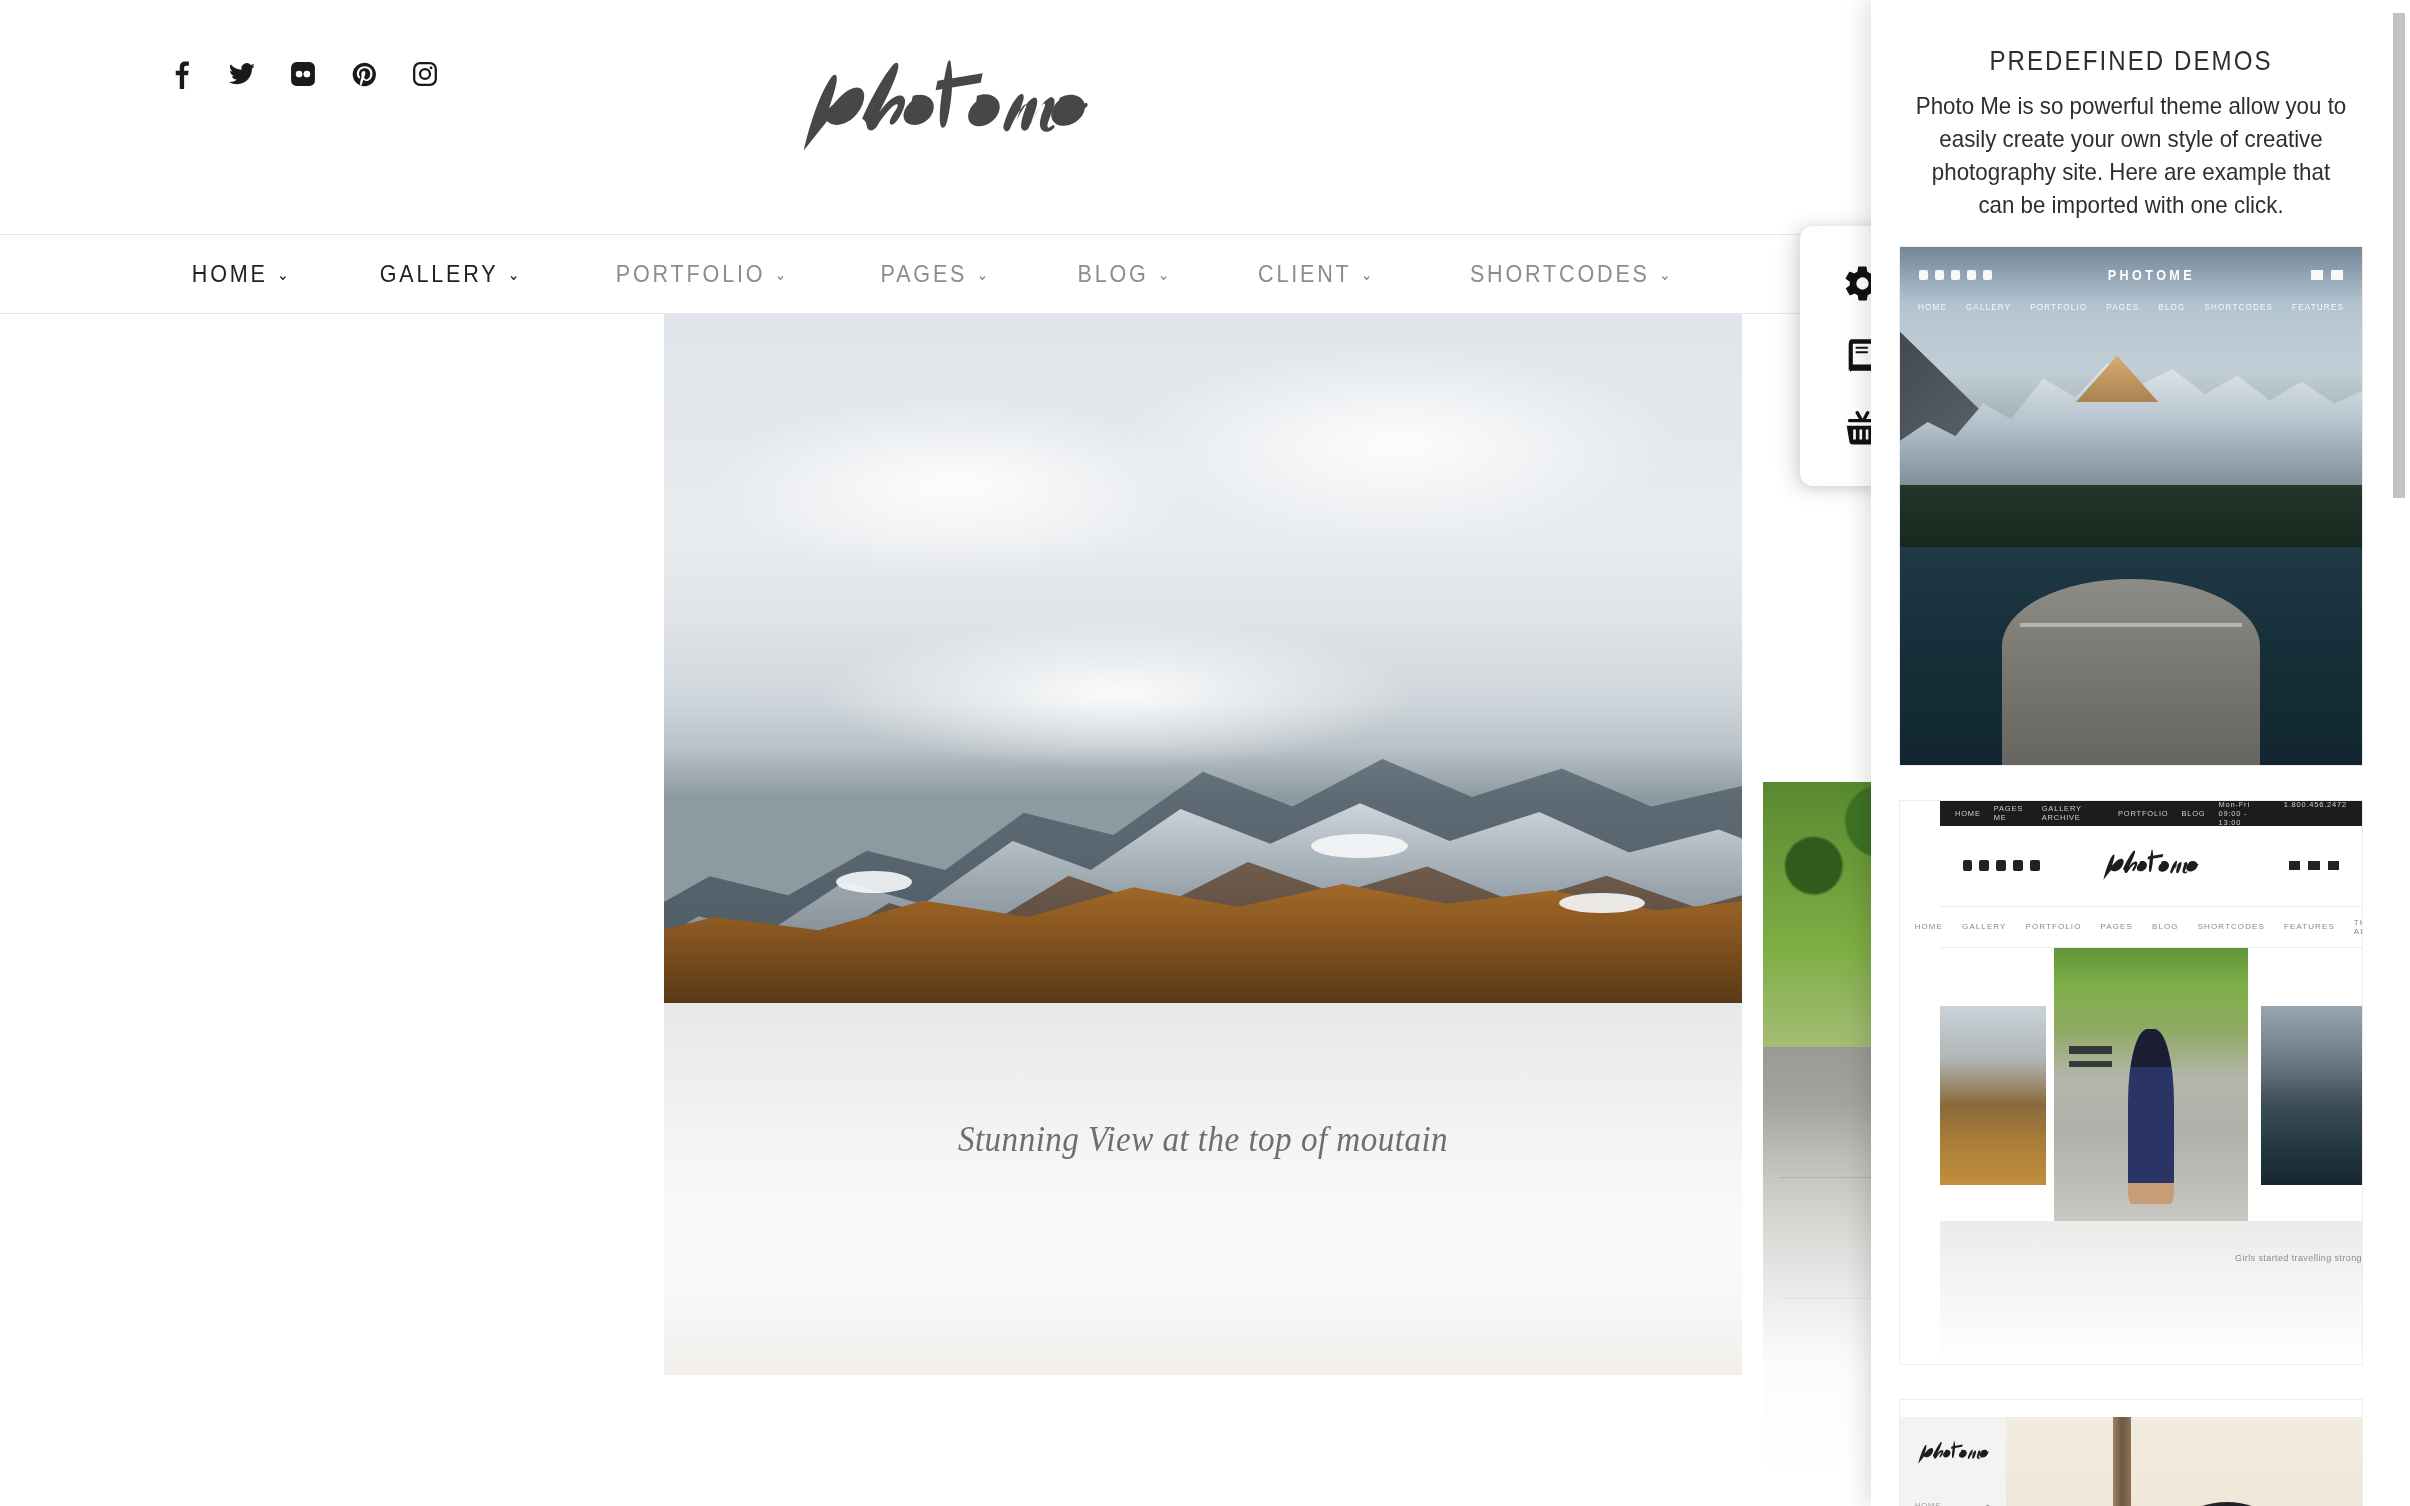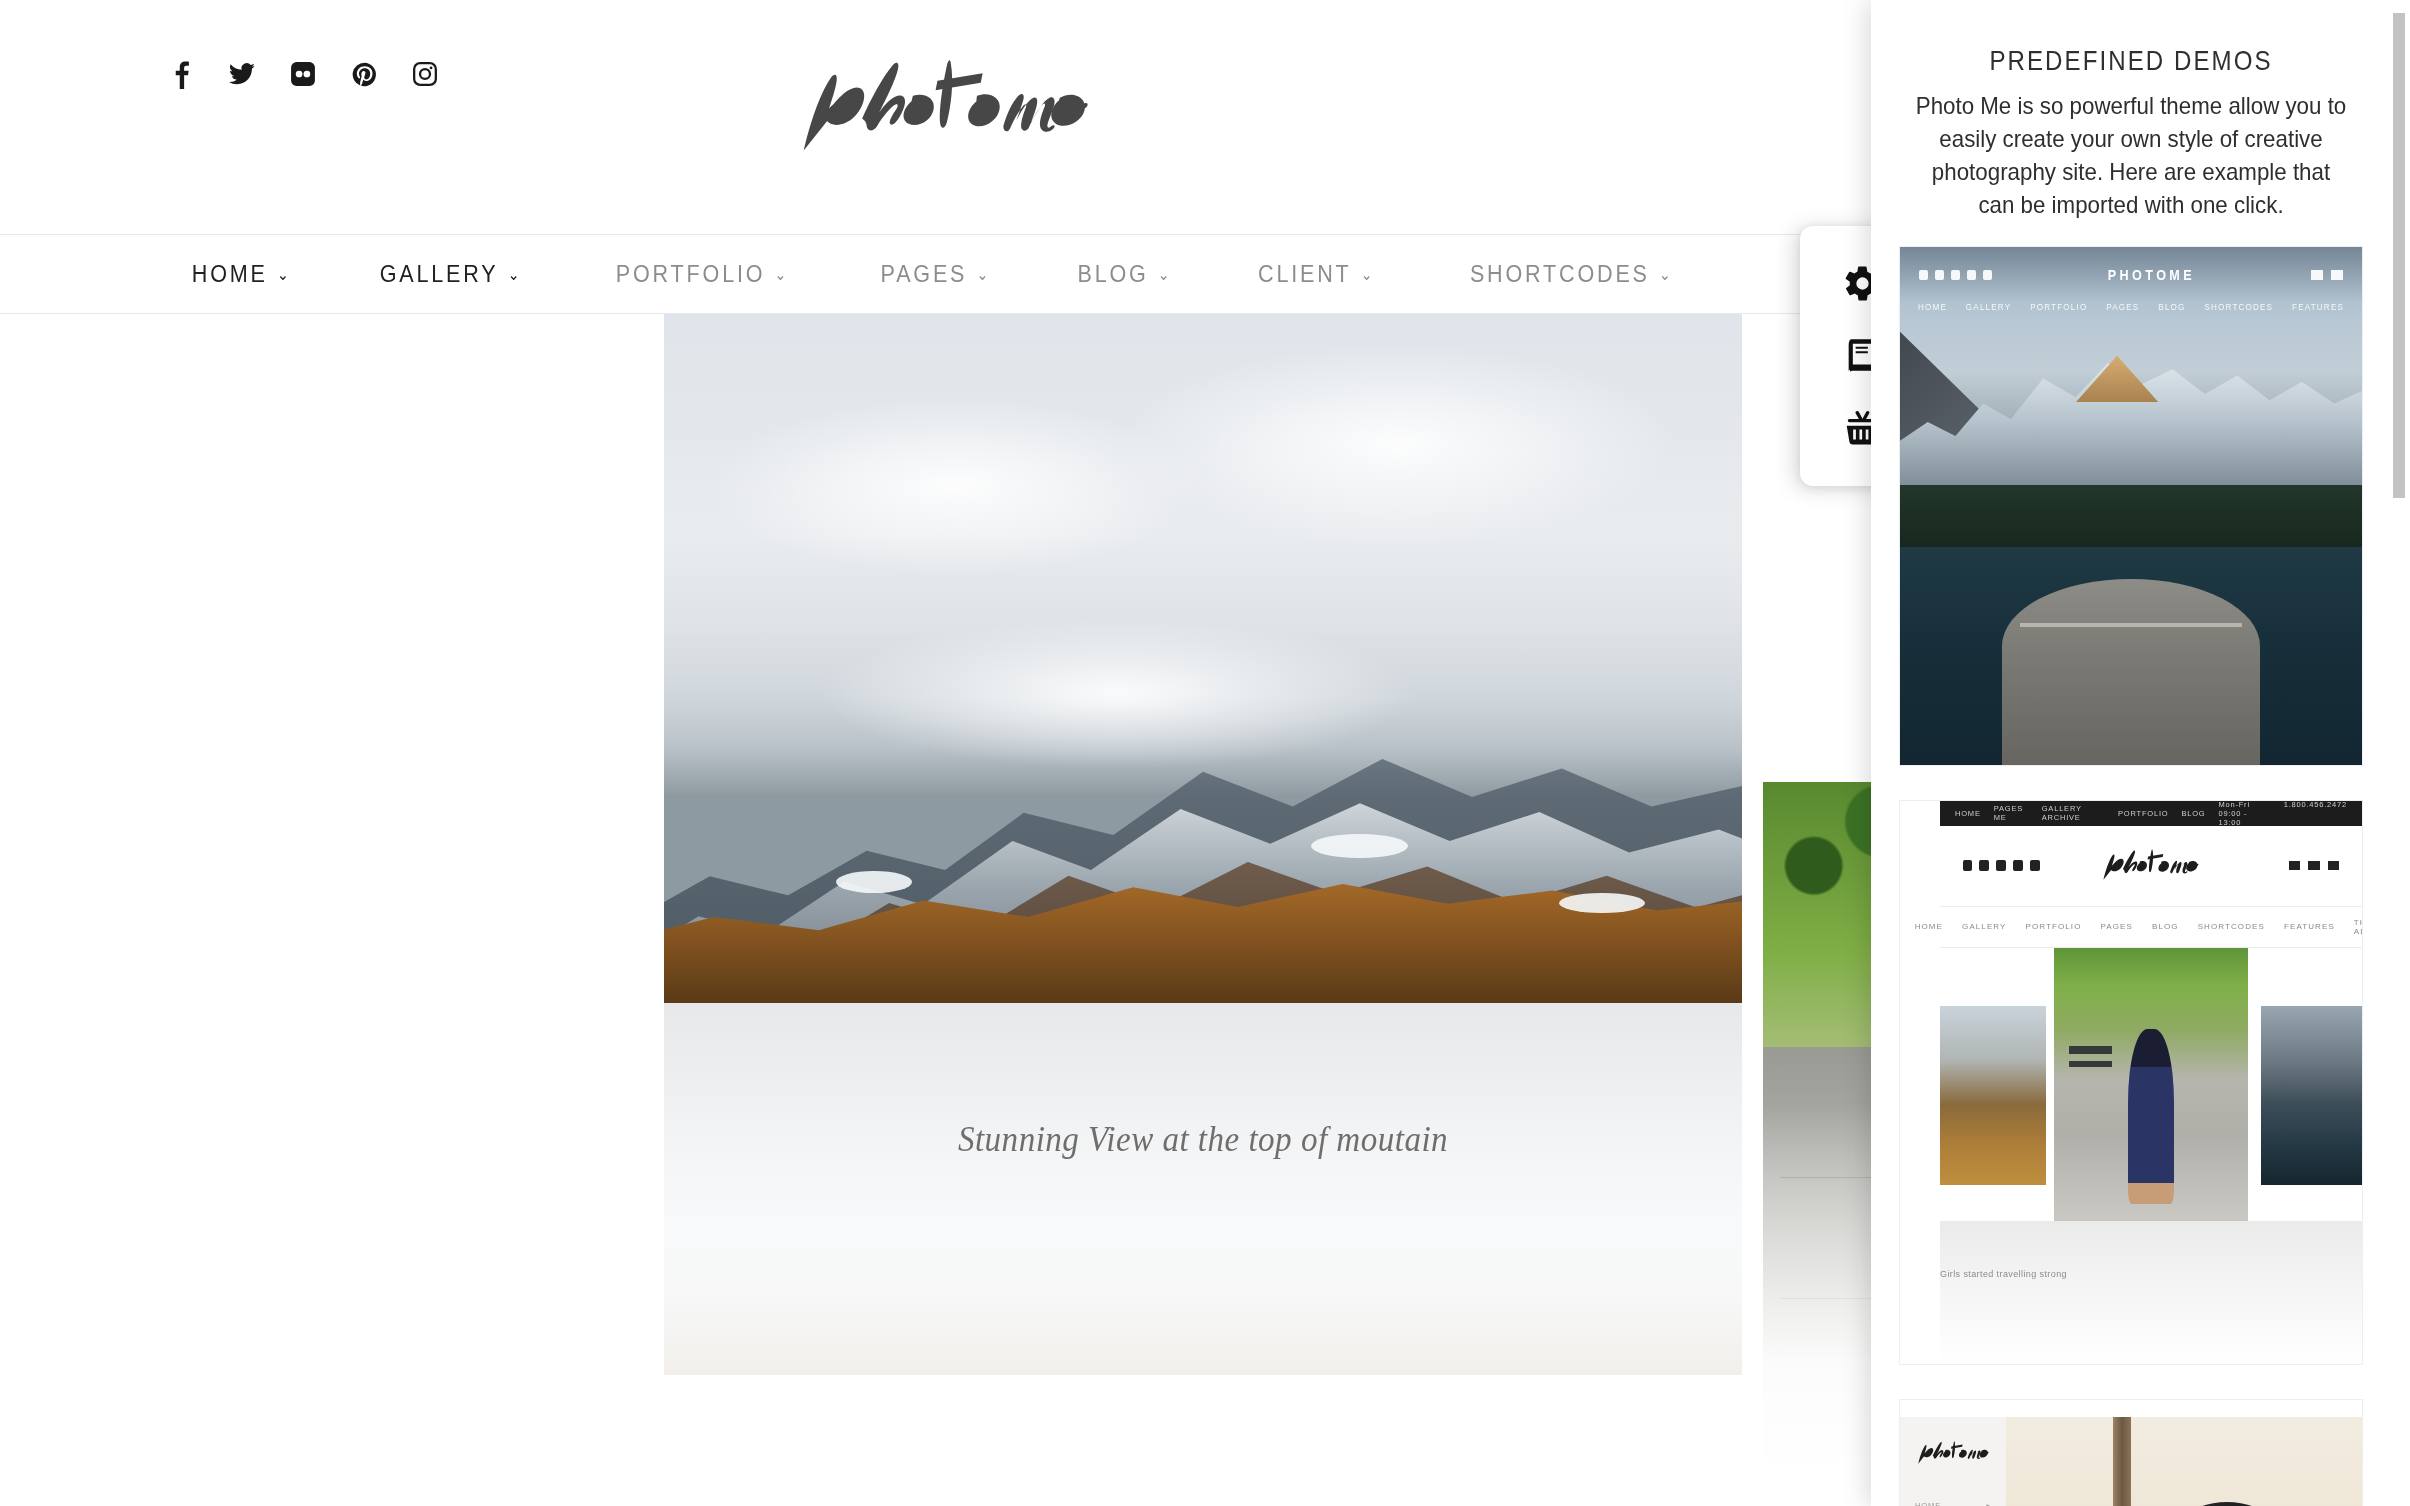--- a/index.html
+++ b/index.html
@@ -404,21 +404,21 @@
   .d2 .t-right {
     left: 76%; top: 58px; width: 24%; height: 179px;
     background: linear-gradient(to bottom, #97a6b1 0%, #6e7b85 30%, #3c4d58 55%, #223742 80%, #16252e 100%);
   }
   .d2 .reflection {
     position: absolute; left: 0; right: 0; top: 273px; height: 141px;
     background: linear-gradient(to bottom, rgba(230,232,230,.85), rgba(255,255,255,.98));
   }
   .d2 .grid-caption {
     position: absolute; left: 0; right: 0; top: 305px;
-    text-align: left; font-size: 9px; color: #8c8c8c; letter-spacing: 0.4px; margin-top: 16px;
+    text-align: right; font-size: 9px; color: #8c8c8c; letter-spacing: 0.4px;
   }
 
   
   .d3 { height: 282px; background: #fff; }
   .d3 .side3 {
     position: absolute; left: 0; top: 17px; width: 23%; height: 266px;
     background: #f4f3f1;
     padding: 21px 15px;
   }
   .d3 .side3 .logo3 { margin-bottom: 24.5px; }

